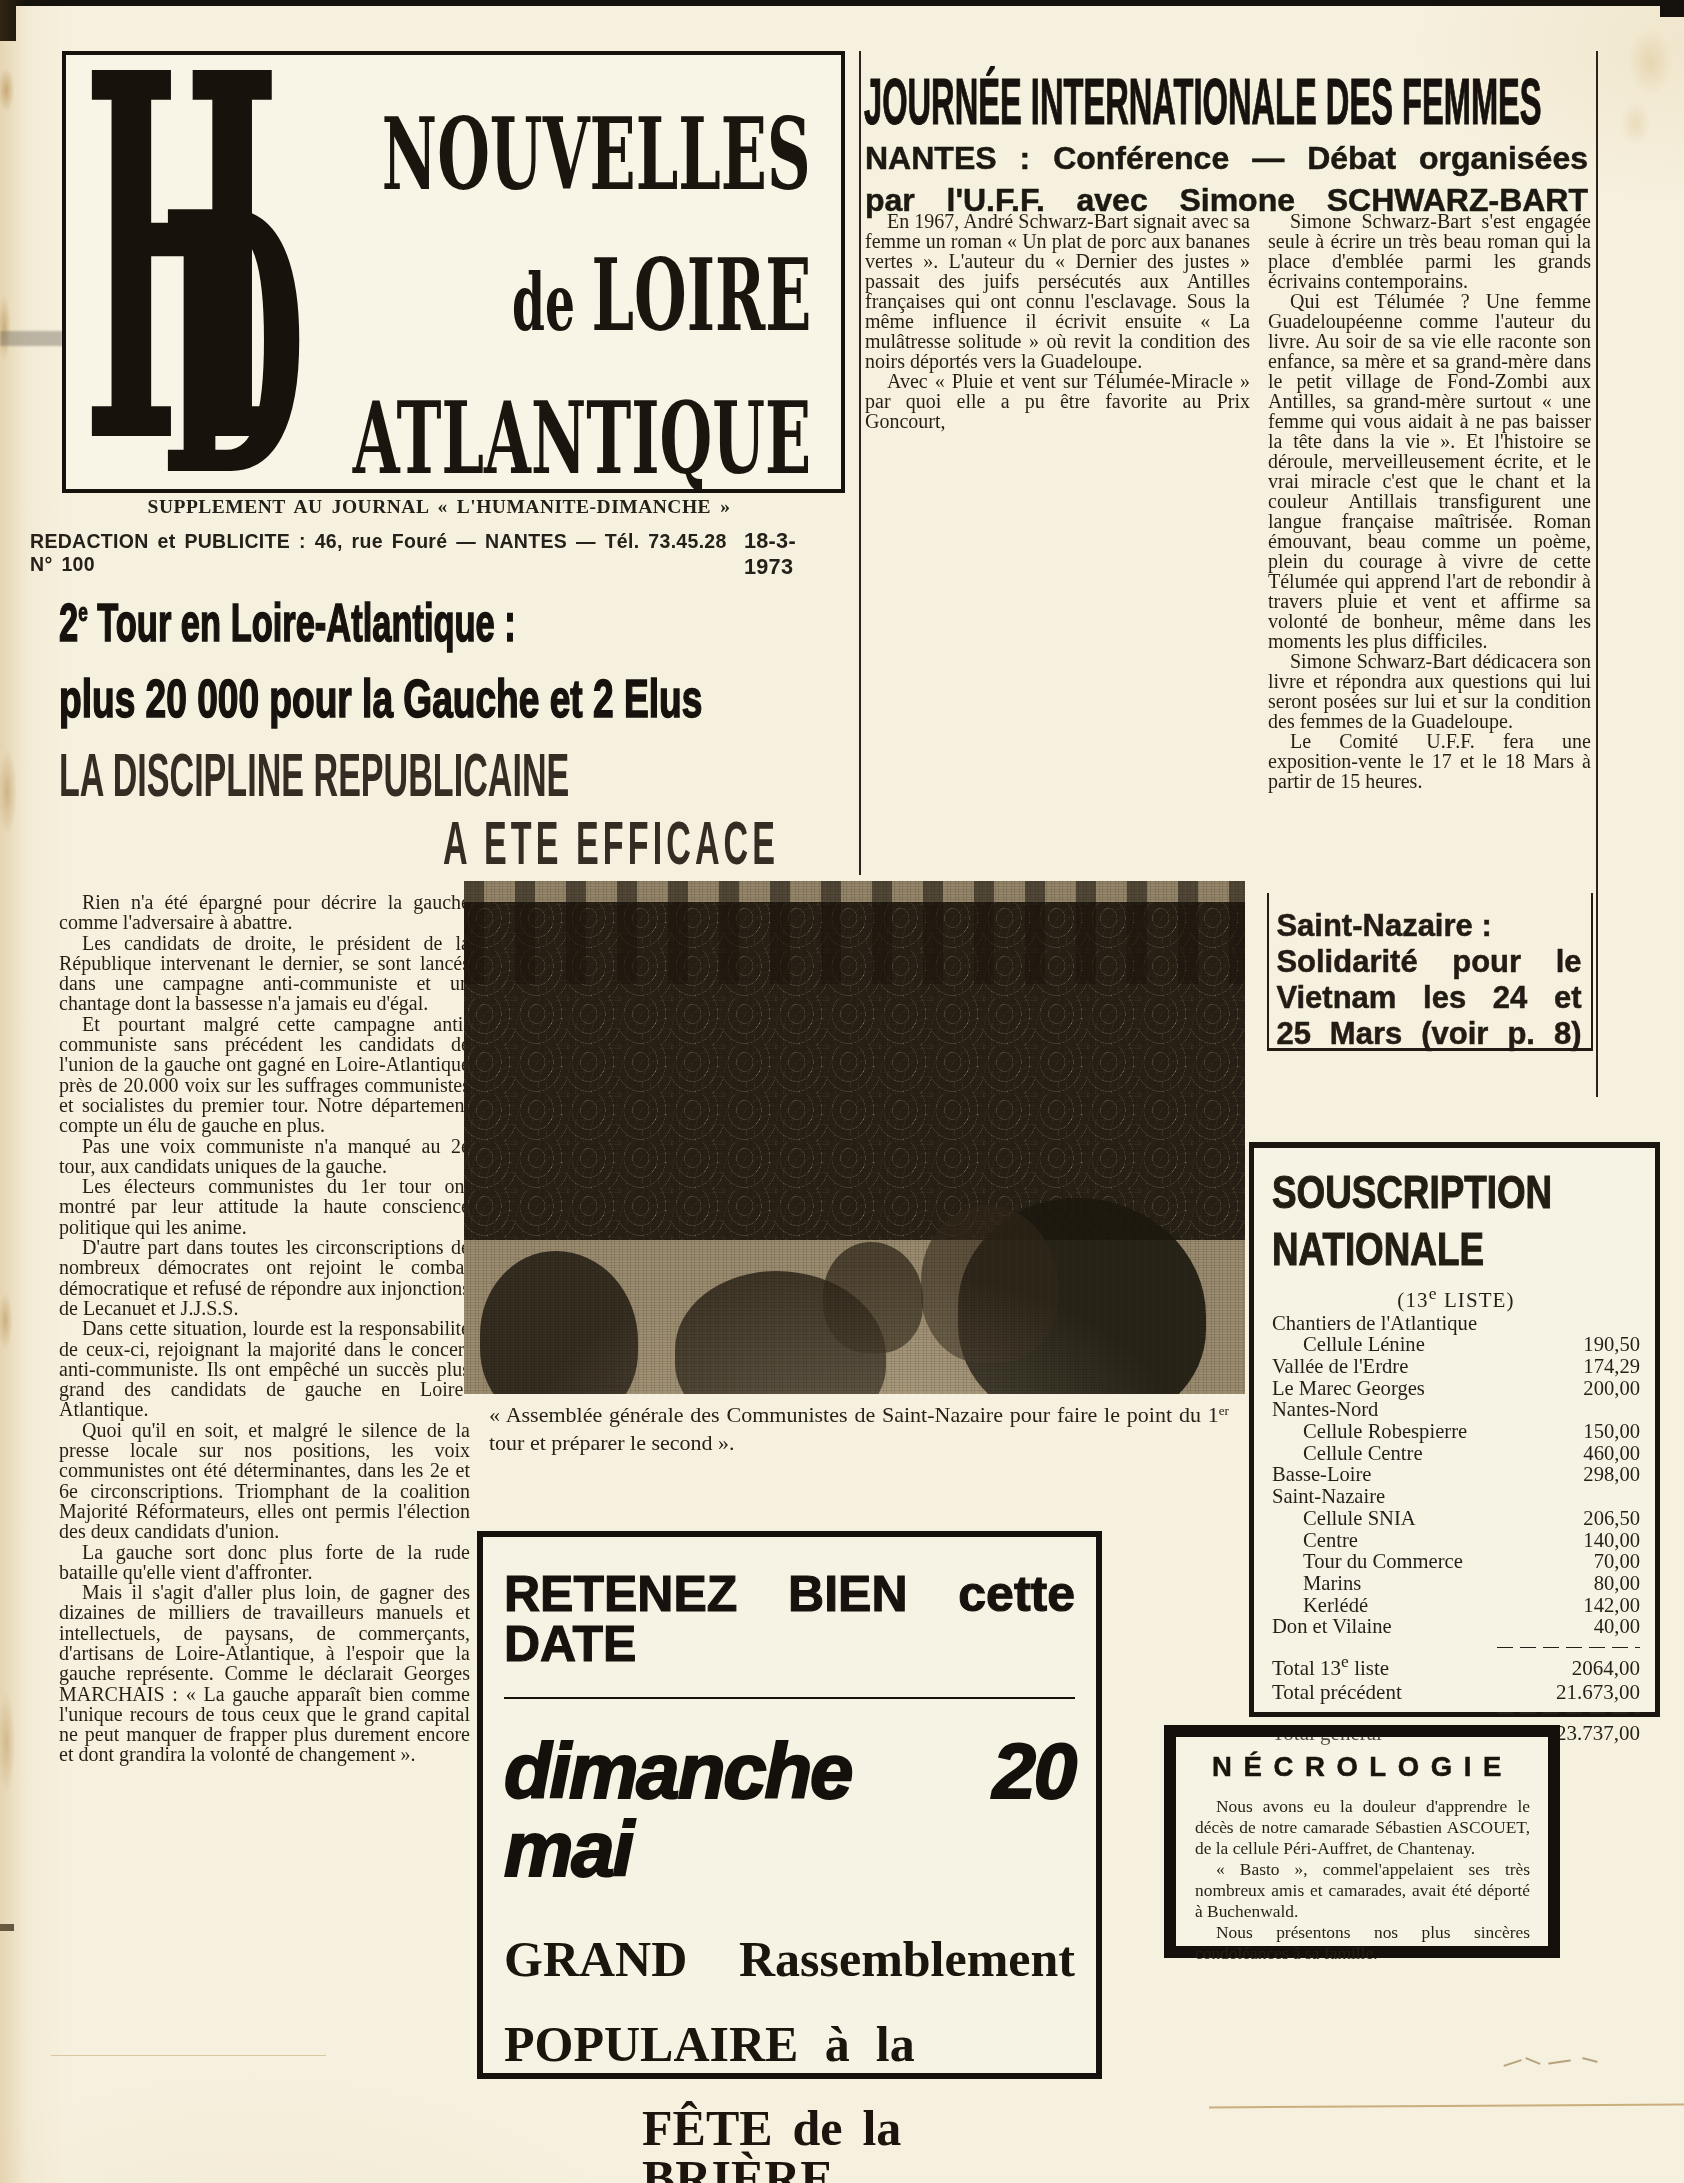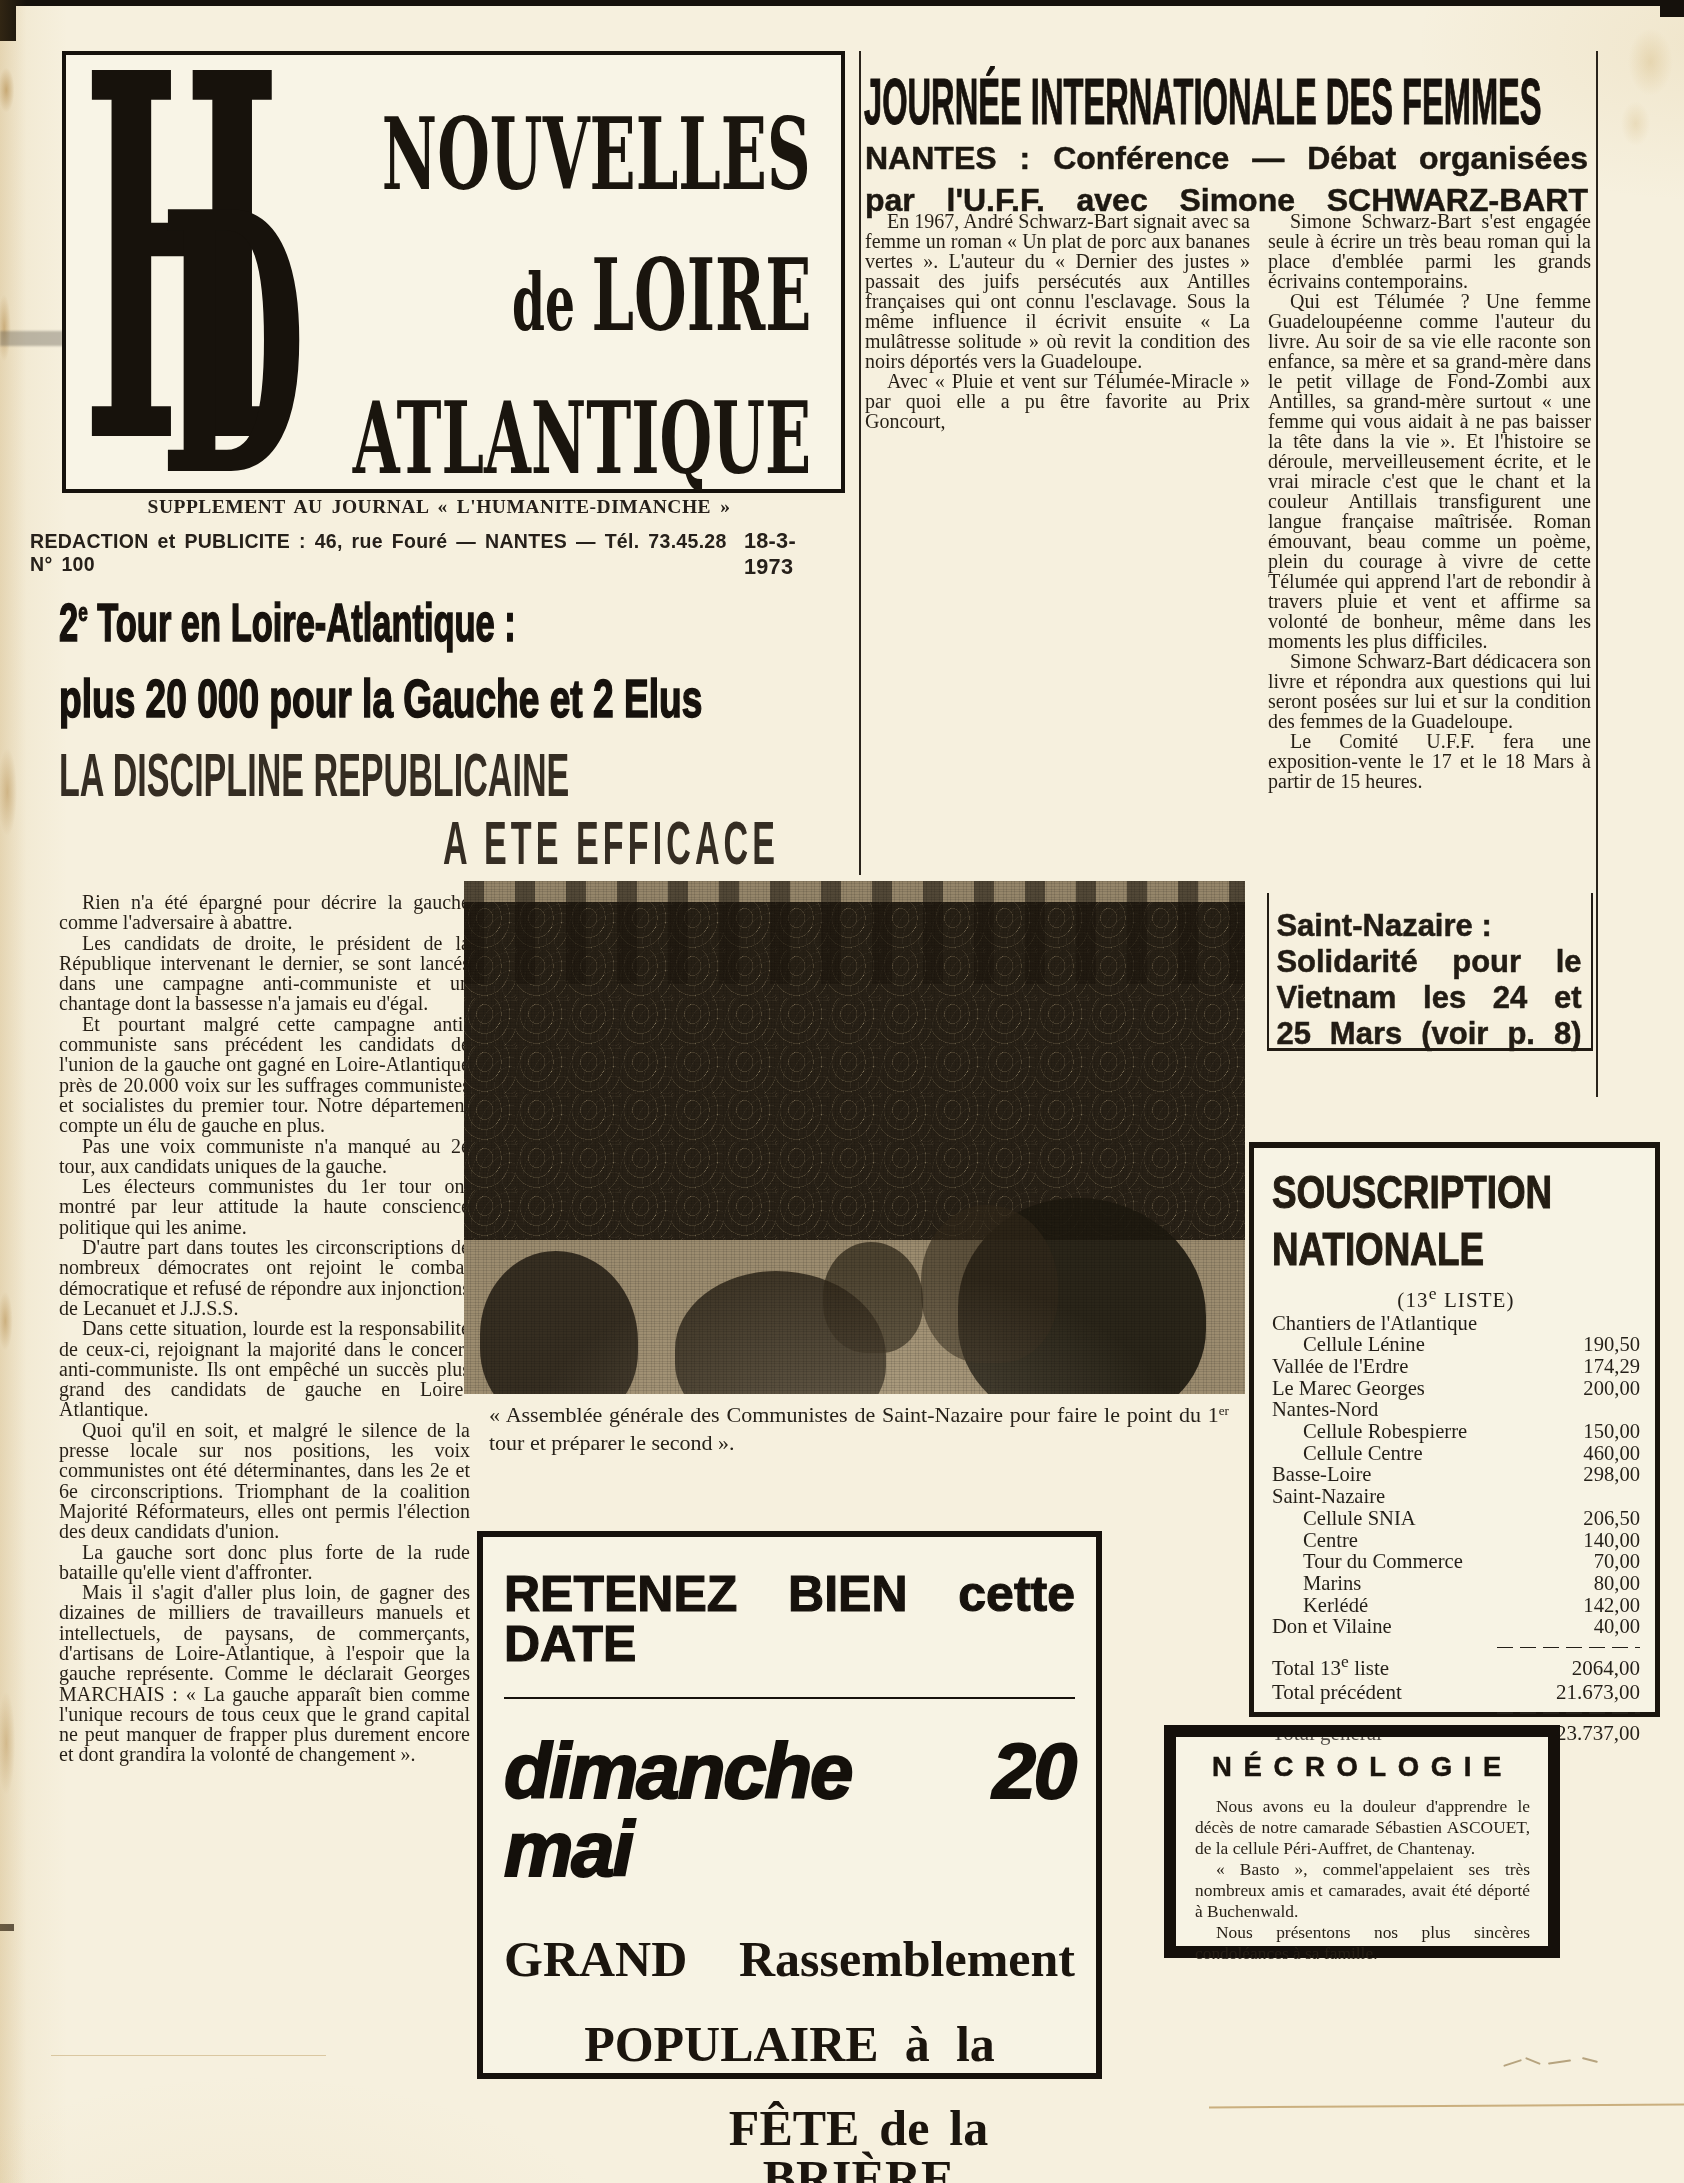--- a/index.html
+++ b/index.html
@@ -116,21 +116,21 @@
   .totrow{display:flex;justify-content:space-between;font-size:21px;line-height:24px;}
   sup{line-height:0;}
   
   .retbox{position:absolute;left:477px;top:1531px;width:625px;height:548px;box-sizing:border-box;
     border:6.9px solid #16110c;padding:32px 21px 0 21px;background:rgba(255,255,255,.2);}
   .rettitle{font-family:"Liberation Sans",sans-serif;font-weight:bold;font-size:50px;line-height:1;color:#17120d;
     text-align:justify;text-align-last:justify;-webkit-text-stroke:1.1px #17120d;}
   .rethr{border:none;height:2.6px;background:#16110c;margin:27.5px 0 0 0;}
   .retdate{margin-top:33px;font-family:"Liberation Sans",sans-serif;font-weight:bold;font-style:italic;
     font-size:78px;line-height:1;letter-spacing:-2.1px;color:#14100b;text-align:justify;text-align-last:justify;-webkit-text-stroke:2.1px #14100b;}
-  .retl{font-family:"Liberation Serif",serif;font-weight:bold;font-size:50px;line-height:1;color:#1b150e;text-align:center;}
+  .retl{font-family:"Liberation Serif",serif;font-weight:bold;font-size:50px;line-height:1;color:#1b150e;}
   .retl1{margin-top:46px;text-align:justify;text-align-last:justify;}
   .retl2{margin-top:35px;word-spacing:13.7px;}
   .retl3{margin-top:34px;margin-left:138px;word-spacing:7.4px;}
   
   .necbox{position:absolute;left:1164px;top:1725px;width:396px;height:233px;box-sizing:border-box;
     border:12.7px solid #15100b;padding:13.7px 18px 0 19px;background:rgba(255,255,255,.2);}
   .nectitle{font-family:"Liberation Sans",sans-serif;font-weight:bold;font-size:27.5px;letter-spacing:11.6px;
     text-align:center;color:#1a140d;-webkit-text-stroke:0.5px #1a140d;}
   .necbody{margin-top:13.7px;font-size:17.4px;line-height:21px;text-align:justify;color:#261f16;}
   .necbody p{margin:0;text-indent:21px;}

